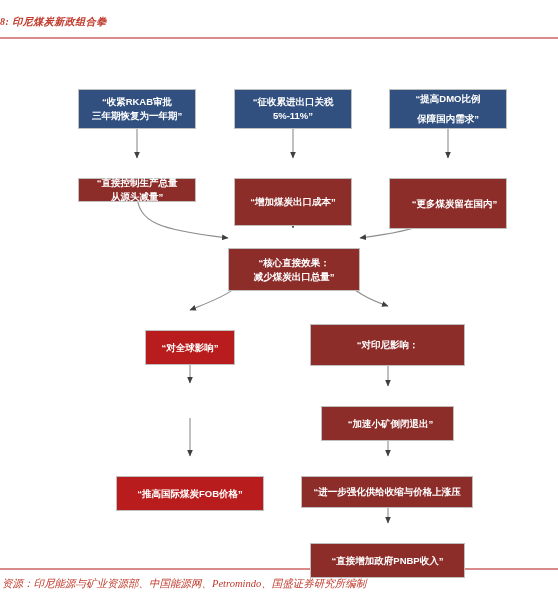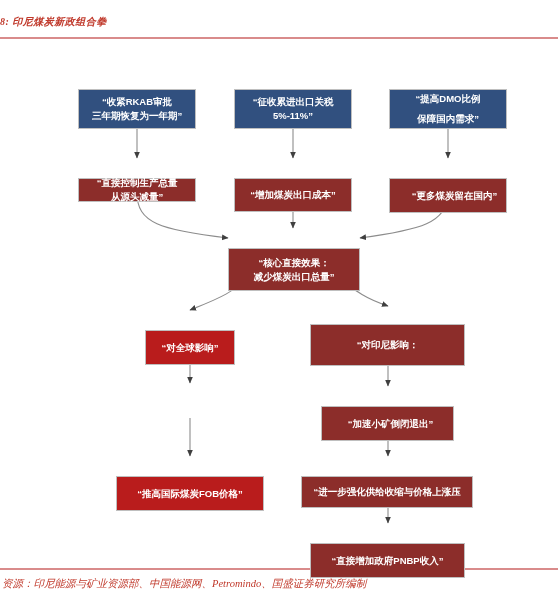--- a/index.html
+++ b/index.html
@@ -161,25 +161,25 @@
   <div class="node blue" style="left:389px; top:31px; width:118px; height:40px;justify-content:space-between;">
     <span class="line">“提高DMO比例</span>
     <span class="line">保障国内需求”</span>
   </div>
 
   <div class="node red" style="left:78px; top:120px; width:118px; height:24px;">
     <span class="line">“直接控制生产总量</span>
     <span class="line">从源头减量”</span>
   </div>
 
-  <div class="node red" style="left:234px; top:120px; width:118px; height:34px;">
+  <div class="node red" style="left:234px; top:120px; width:118px; height:48px;">
     <span class="line">“增加煤炭出口成本”</span>
   </div>
 
-  <div class="node red" style="left:389px; top:120px; width:118px; height:35px;padding-left:17px;">
+  <div class="node red" style="left:389px; top:120px; width:118px; height:51px;padding-left:17px;">
     <span class="line">“更多煤炭留在国内”</span>
   </div>
 
   <div class="node red" style="left:228px; top:190px; width:132px; height:43px;">
     <span class="line">“核心直接效果：</span>
     <span class="line">减少煤炭出口总量”</span>
   </div>
 
   <div class="node black" style="left:145px; top:272px; width:90px; height:35px;">
     <span class="line">“对全球影响”</span>

